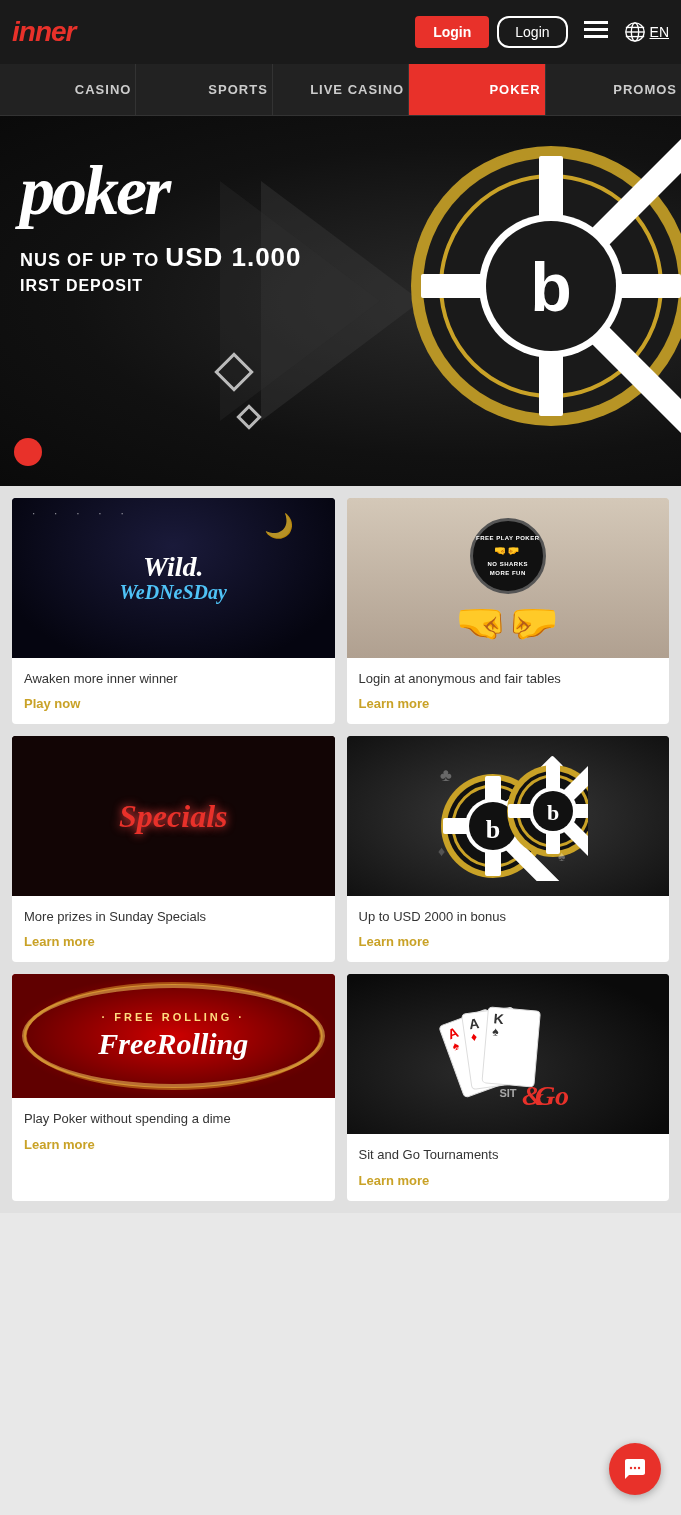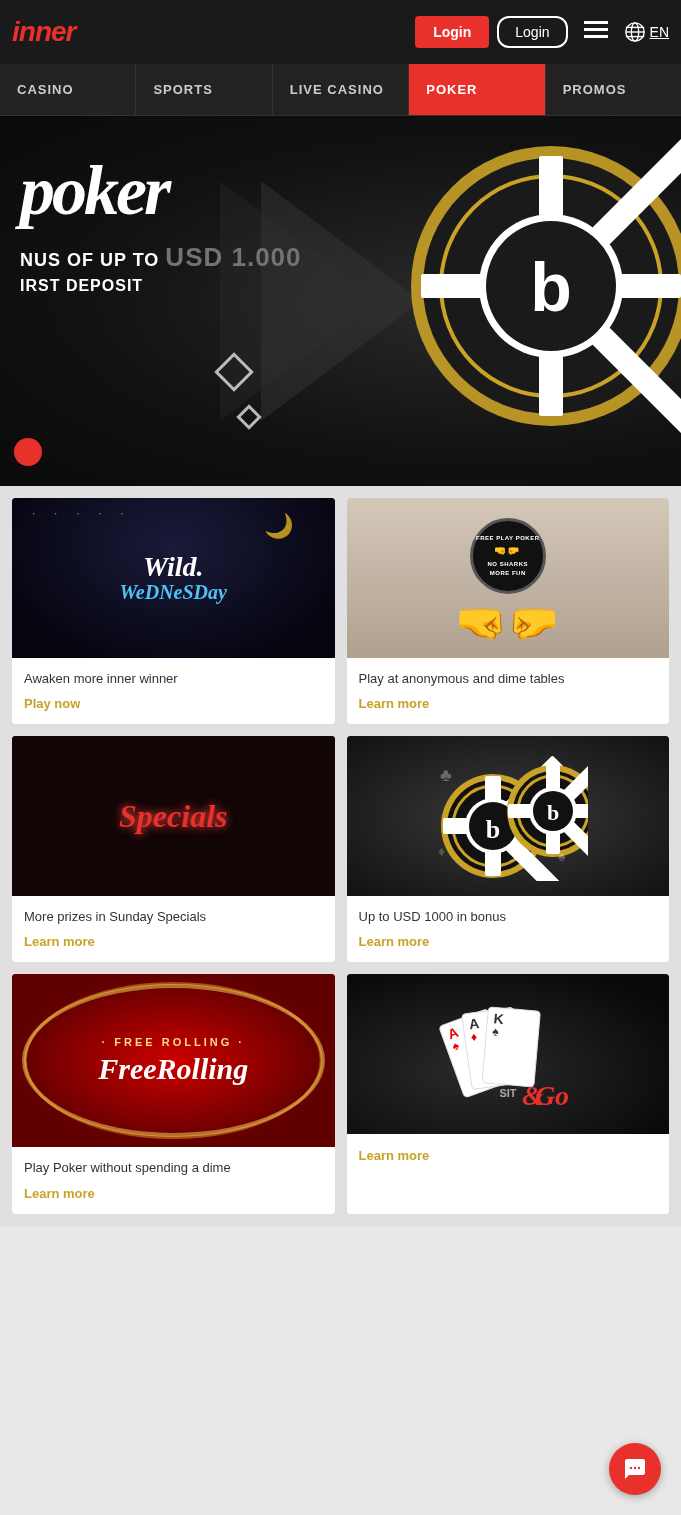--- a/index.html
+++ b/index.html
@@ -73,22 +73,22 @@
     }
 
     
     .nav {
       background: #222;
       display: flex;
       border-bottom: 1px solid #333;
     }
     .nav-item {
       flex: 1;
-      text-align: left;
-      padding: 18px 17px;
+      text-align: right;
+      padding: 18px 4px;
       color: #ccc;
       font-size: 13px;
       font-weight: bold;
       letter-spacing: 1px;
       cursor: pointer;
       border-right: 1px solid #333;
     }
     .nav-item:last-child { border-right: none; }
     .nav-item.active {
       background: #e8312a;
@@ -149,21 +149,21 @@
     }
     .hero-subtitle1 {
       font-size: 18px;
       color: #fff;
       font-weight: bold;
       margin-top: 16px;
       text-transform: uppercase;
       letter-spacing: 1px;
     }
     .hero-subtitle1 span {
-      color: #737373;
+      color: #ffffff;
       font-size: 26px;
     }
     .hero-subtitle2 {
       font-size: 16px;
       color: #fff;
       font-weight: bold;
       text-transform: uppercase;
       letter-spacing: 1px;
       margin-top: 4px;
     }
@@ -329,21 +329,21 @@
       display: flex;
       align-items: center;
       justify-content: center;
       position: relative;
       overflow: hidden;
     }
 
     
     .card-img-free {
       background: #8b0000;
-      height: 173px;
+      height: 124px;
       display: flex;
       align-items: center;
       justify-content: center;
       position: relative;
       overflow: hidden;
     }
     .card-img-free::before {
       content: '';
       position: absolute;
       inset: 0;
@@ -526,21 +526,21 @@
             <div style="font-size:10px;margin:2px 0;">🤜🤛</div>
             <div>NO SHARKS</div>
             <div>MORE FUN</div>
           </div>
         </div>
 
         <div style="font-size:42px;margin-top:4px;position:relative;z-index:3;">🤜🤛</div>
       </div>
     </div>
     <div class="card-body">
-      <div class="card-desc">Play at anonymous and dime tables</div>
+      <div class="card-desc">Login at anonymous and fair tables</div>
       <a class="card-link">Learn more</a>
     </div>
   </div>
 
   <div class="card">
     <div class="card-img-sunday">
       <div style="position:absolute;inset:0;background:#120505;"></div>
       <div class="sunday-text">
         <div class="sunday-sub">Specials</div>
       </div>
@@ -582,21 +582,21 @@
           <circle cx="45" cy="55" r="20" fill="#111"></circle>
           <text x="45" y="64" text-anchor="middle" fill="#fff" font-size="22" font-weight="900" font-family="Arial Black">b</text>
         </g>
 
         <text x="12" y="30" fill="rgba(255,255,255,0.3)" font-size="18">♣</text>
         <text x="130" y="110" fill="rgba(255,255,255,0.3)" font-size="14">♠</text>
         <text x="10" y="105" fill="rgba(255,255,255,0.2)" font-size="14">♦</text>
       </svg>
     </div>
     <div class="card-body">
-      <div class="card-desc">Up to USD 1000 in bonus</div>
+      <div class="card-desc">Up to USD 2000 in bonus</div>
       <a class="card-link">Learn more</a>
     </div>
   </div>
 
   <div class="card">
     <div class="card-img-free">
       <div class="free-ring"></div>
       <div style="position:absolute;top:8px;left:50%;transform:translateX(-50%);border:3px solid rgba(255,200,50,0.4);border-radius:50%;width:calc(100% - 24px);height:calc(100% - 16px);"></div>
       <div class="free-text" style="position:relative;z-index:2;">
         <div style="font-size:11px;color:#ffdd80;font-weight:bold;letter-spacing:3px;margin-bottom:4px;">· FREE ROLLING ·</div>
@@ -634,20 +634,21 @@
         </g>
 
         <text x="80" y="108" text-anchor="middle" fill="#fff" font-size="11" font-weight="bold" opacity="0.6">SIT</text>
 
         <text x="105" y="116" text-anchor="middle" fill="#e8312a" font-size="28" font-weight="900" font-style="italic" font-family="Georgia">&amp;</text>
 
         <text x="124" y="116" text-anchor="middle" fill="#e8312a" font-size="28" font-weight="900" font-style="italic" font-family="Georgia">Go</text>
       </svg>
     </div>
     <div class="card-body">
+      <div class="card-desc">Sit and Go Tournaments</div>
       <a class="card-link">Learn more</a>
     </div>
   </div>
 
 </main>
 
 <div class="chat-btn">
   <svg width="24" height="24" viewBox="0 0 24 24" fill="none">
     <path d="M20 2H4C2.9 2 2 2.9 2 4v18l4-4h14c1.1 0 2-.9 2-2V4c0-1.1-.9-2-2-2z" fill="#fff"></path>
     <circle cx="8" cy="11" r="1.2" fill="#e8312a"></circle>

